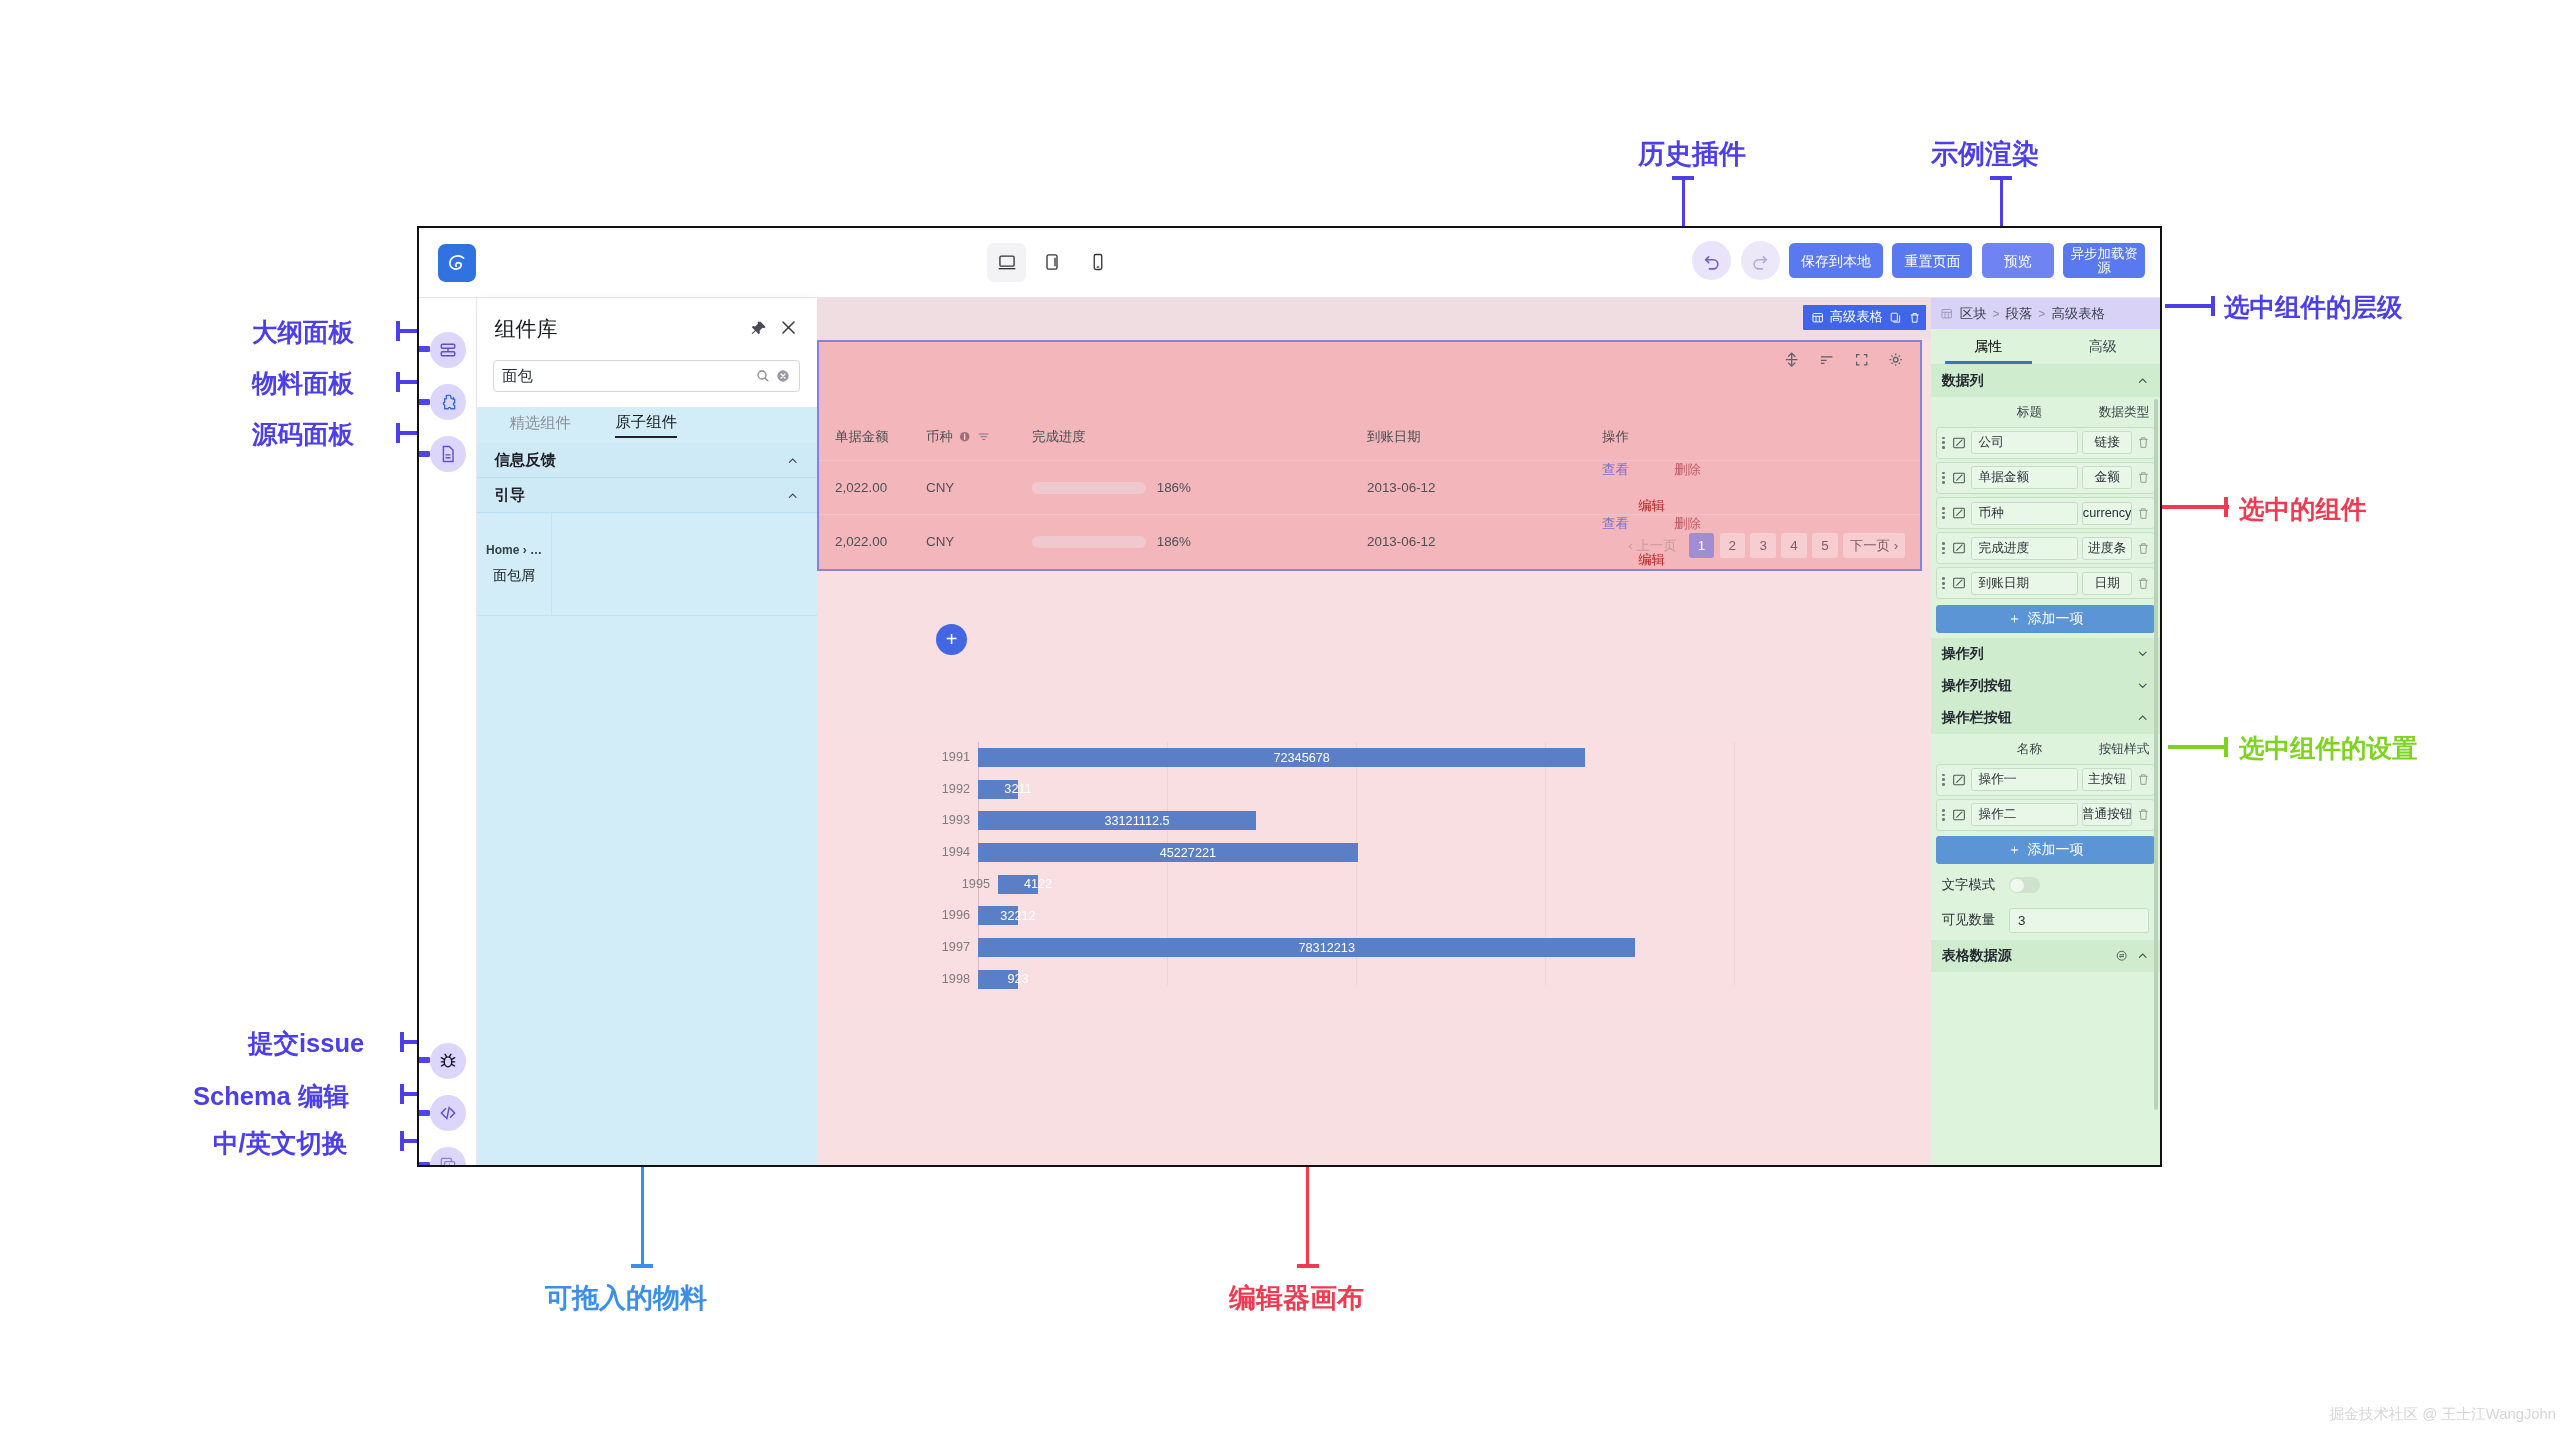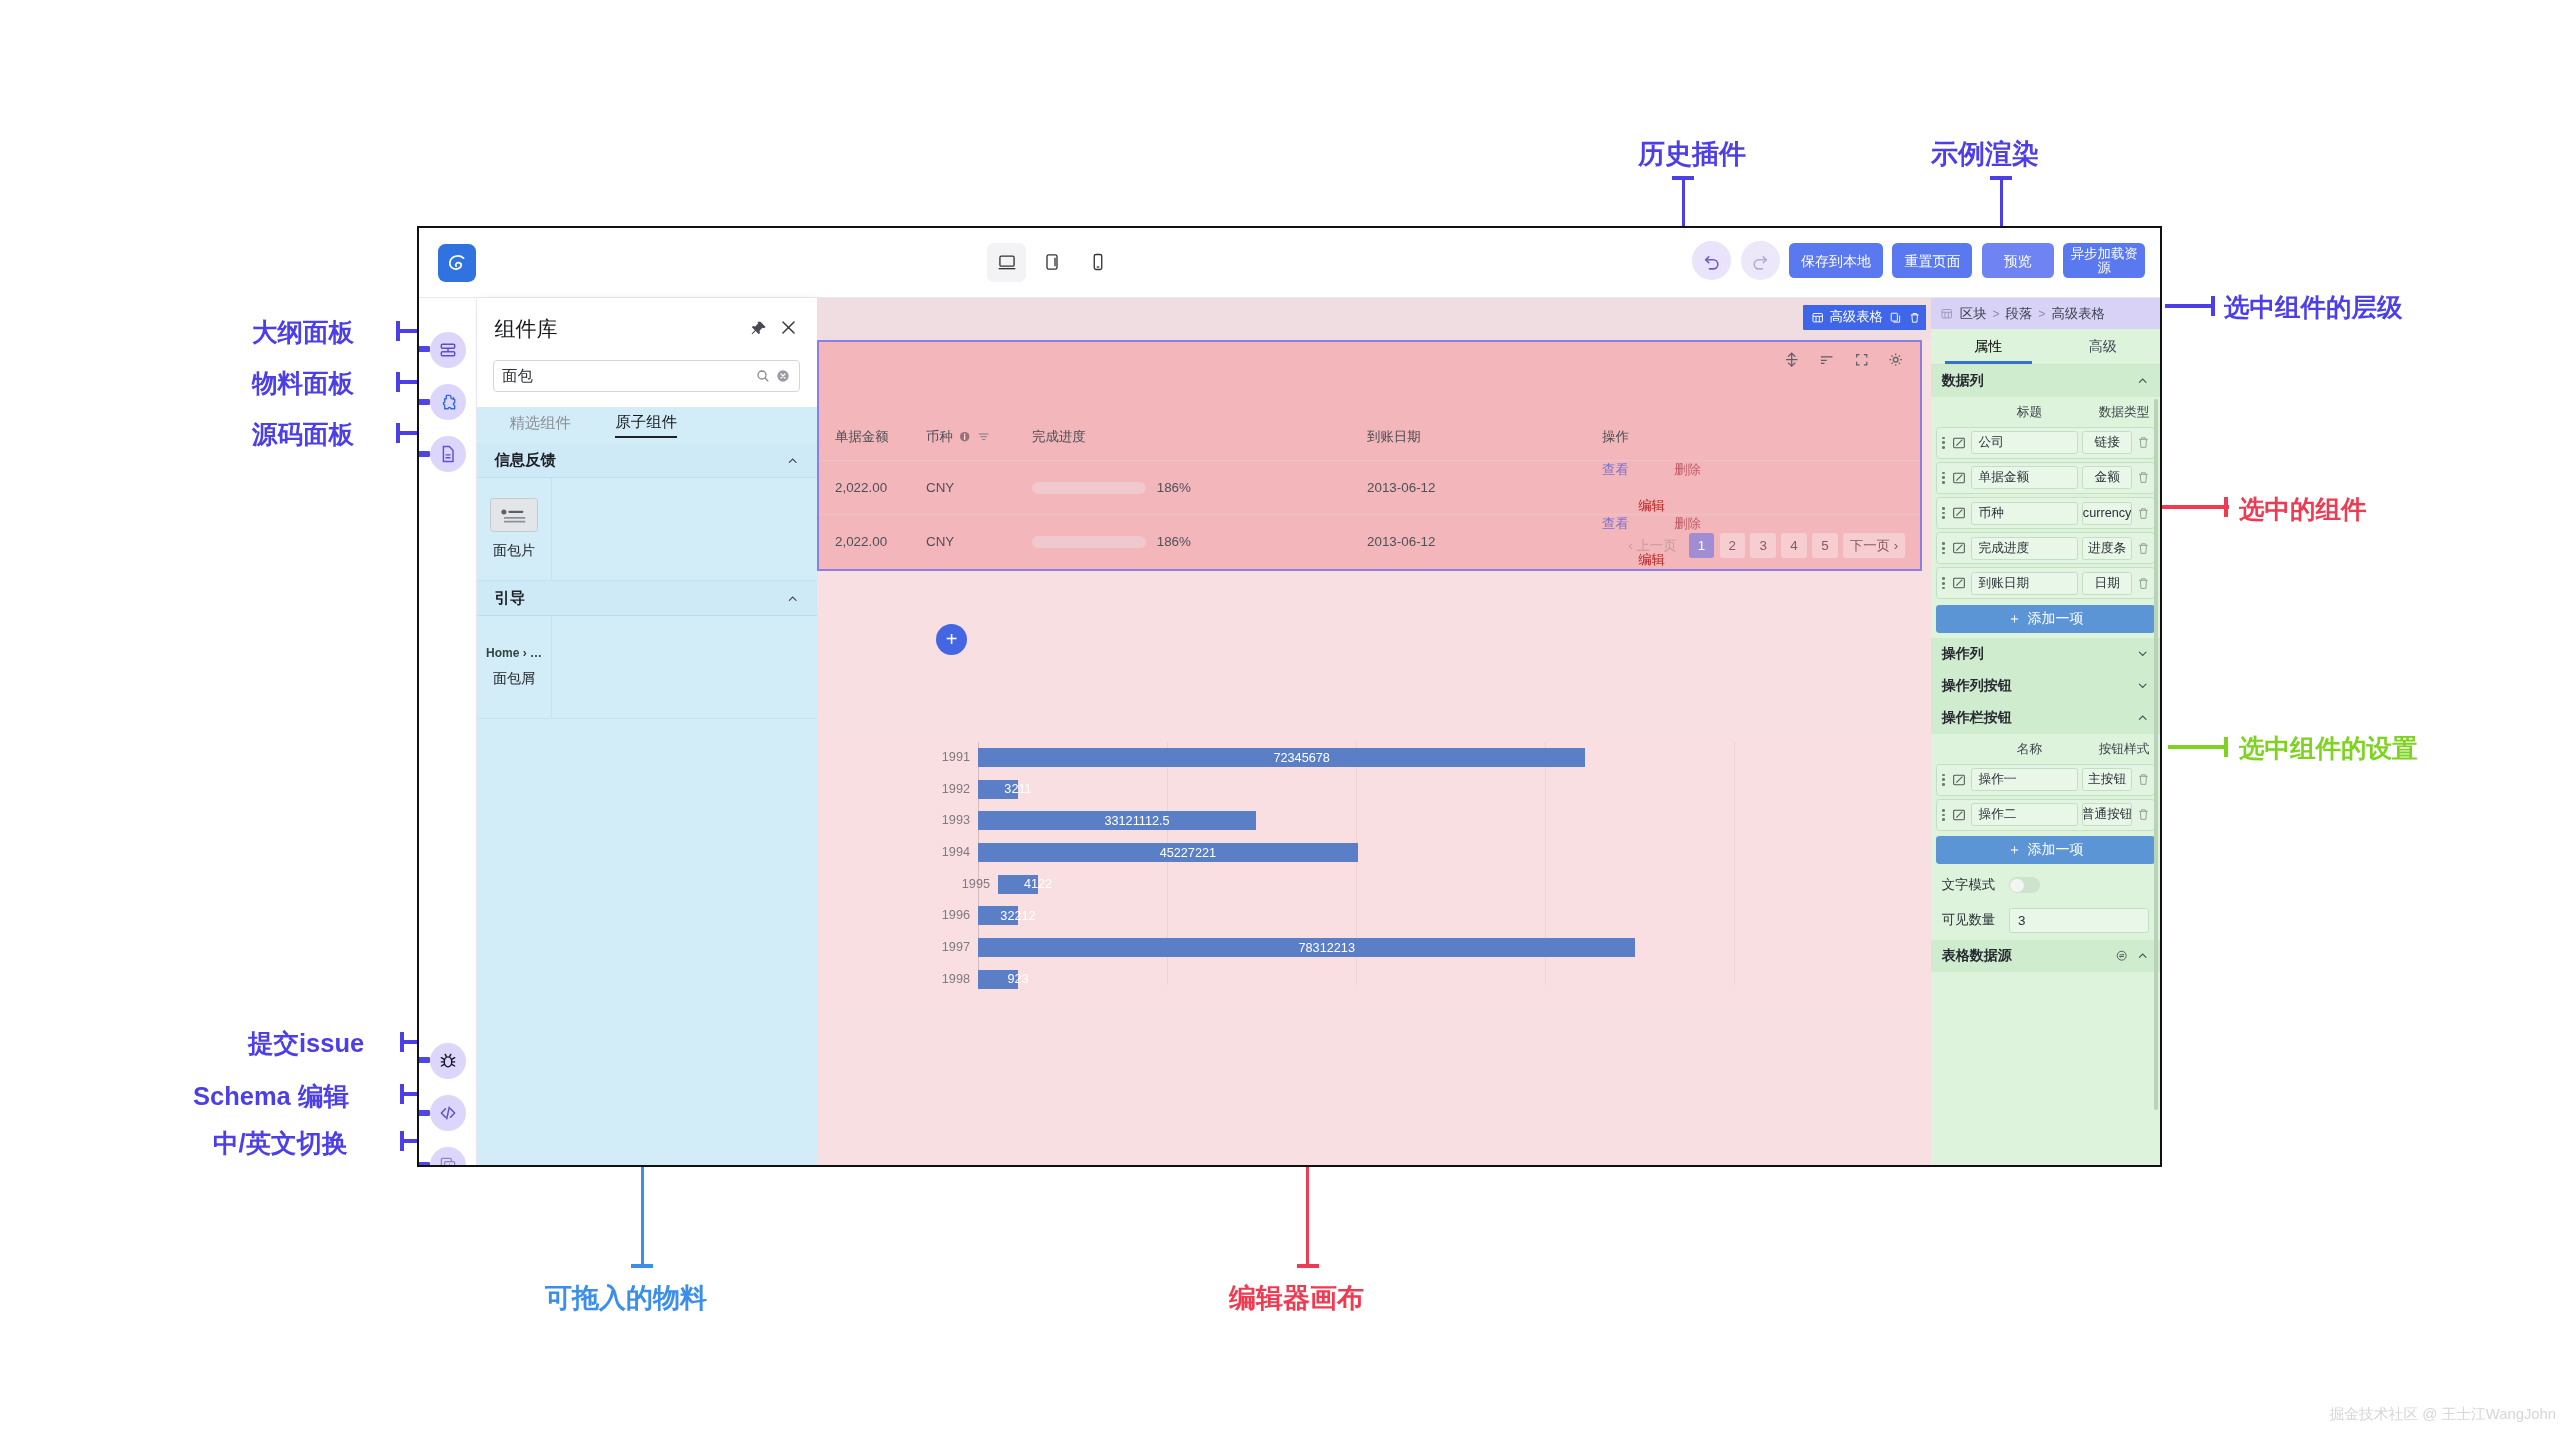--- a/index.html
+++ b/index.html
@@ -445,34 +445,20 @@
 
       <div class="lib-body">
 
         <div class="grp-head">
           <span>信息反馈</span>
           <span class="chev">
             <svg viewBox="0 0 24 24" fill="none" stroke="currentColor" stroke-width="2" stroke-linecap="round">
                 <path d="M6 15l6-6 6 6"></path>
               </svg>
           </span>
-        </div>
-        <div class="grp-row">
-          <div class="mat-cell">
-            <div class="mat-thumb">
-              <svg viewBox="0 0 60 34" width="38" height="21.5">
-                <circle cx="14" cy="11" r="4" fill="#5c6167"></circle>
-                <rect x="21" y="9" width="24" height="3.6" rx="1.8" fill="#5c6167"></rect>
-                <rect x="14" y="19" width="34" height="2.8" rx="1.4" fill="#8b9096"></rect>
-                <rect x="14" y="25" width="34" height="2.8" rx="1.4" fill="#8b9096"></rect>
-              </svg>
-            </div>
-            <div class="label">面包片</div>
-          </div>
-          <div class="mat-empty"></div>
         </div>
 
         <div class="grp-head">
           <span>引导</span>
           <span class="chev">
             <svg viewBox="0 0 24 24" fill="none" stroke="currentColor" stroke-width="2" stroke-linecap="round">
                 <path d="M6 15l6-6 6 6"></path>
               </svg>
           </span>
         </div>

